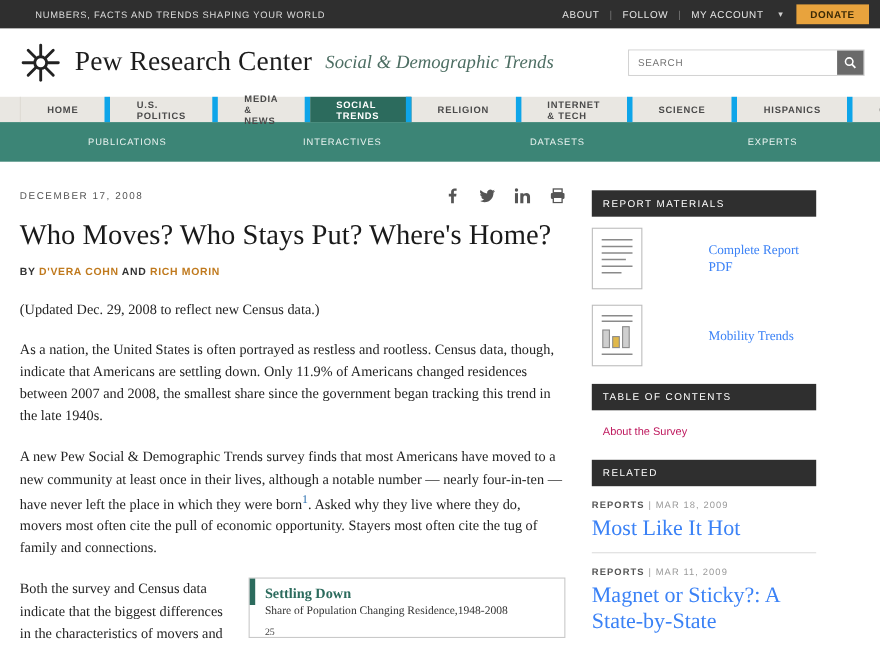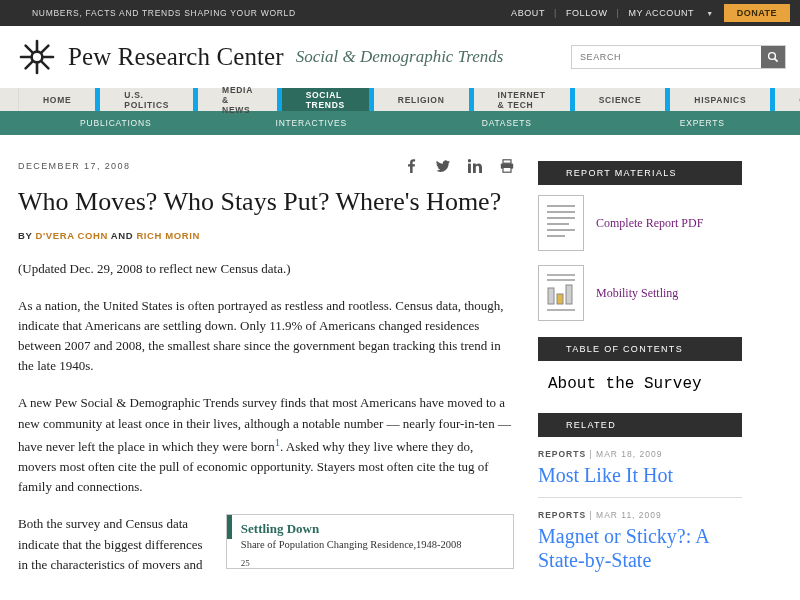--- a/index.html
+++ b/index.html
@@ -54,21 +54,21 @@
   }
   .nav .item {
     display:flex; align-items:center; padding:0 24px; color:#4a4a4a;
     border-right:5px solid #0ea5e9;
   }
   .nav .item:first-child { border-left:1px solid #dedbd4; }
   .nav .item.active { background:#2c6b5d; color:#fff; }
 
   
   .subnav {
-    height: 24px; background:#3c8576; display:flex; align-items:stretch;
+    height: 36px; background:#3c8576; display:flex; align-items:stretch;
     color:#eaf3f0; font-size:8.5px; letter-spacing:.8px; text-transform:uppercase;
     padding-left: 18px;
   }
   .subnav .item { display:flex; align-items:center; justify-content:center; flex:1; }
 
   
   .content { display:flex; padding: 0 18px; }
   .main { width: 520px; padding-right: 24px; padding-top: 26px; }
   .side { width: 204px; padding-top: 26px; }
 
@@ -99,26 +99,26 @@
   .chart-sub { font-family:"Liberation Serif", serif; font-size:10.5px; color:#333; padding:0 0 6px 14px; }
   .chart-plot { padding: 2px 10px 0 14px; }
   .tickrow { font-family:"Liberation Serif", serif; font-size:9px; color:#444; }
 
   .float-wrap { display:flex; gap:14px; align-items:flex-start; }
   .float-text { width:206px; }
 
   
   .side-head {
     background:#2f2f2f; color:#fff; font-size:9px; letter-spacing:1.3px;
-    text-transform:uppercase; padding:7px 28px; margin-bottom:10px;
+    text-transform:uppercase; padding:7px 10px; margin-bottom:10px;
   }
   .mat-row { display:flex; align-items:center; gap:12px; margin:0 0 14px 0; }
   .doc-thumb { width:46px; height:56px; border:1px solid #bdbdbd; background:#fff; flex:none; }
-  .mat-label { font-family:"Liberation Serif", serif; font-size:12px; color:#701a75; }
-  .toc-item { font-family:Liberation Mono, monospace; font-size:16px; color:#000000; padding:4px 0 0 10px; }
+  .mat-label { font-family:"Liberation Serif", serif; font-size:12px; color:#3b82f6;margin-left:48px; }
+  .toc-item { font-family:Liberation Sans, sans-serif; font-size:10px; color:#be185d; padding:4px 0 0 10px; }
   .rel-kicker { font-size:8.5px; letter-spacing:1px; color:#9a9a9a; text-transform:uppercase; margin-top:12px; }
   .rel-kicker b { color:#555; font-weight:bold;text-align:right; }
   .rel-title { font-family:"Liberation Serif", serif; font-size:20px; line-height:1.2; color:#3b82f6; margin:4px 0 10px 0; }
   .hr { border-top:1px solid #ddd; margin:8px 0 0 0; }
 </style>
 </head>
 <body>
 
 <div class="page">
 
@@ -270,21 +270,21 @@
             <g stroke="#8a8a8a" stroke-width="1.3">
               <line x1="8" y1="9" x2="36" y2="9"></line>
               <line x1="8" y1="14" x2="36" y2="14"></line>
             </g>
             <rect x="9" y="22" width="6" height="16" fill="#cfcfcf" stroke="#8a8a8a"></rect>
             <rect x="18" y="28" width="6" height="10" fill="#e0b84a" stroke="#8a8a8a"></rect>
             <rect x="27" y="19" width="6" height="19" fill="#cfcfcf" stroke="#8a8a8a"></rect>
             <line x1="8" y1="44" x2="36" y2="44" stroke="#8a8a8a" stroke-width="1.3"></line>
           </svg>
         </span>
-        <span class="mat-label">Mobility Settling</span>
+        <span class="mat-label">Mobility Trends</span>
       </div>
 
       <div class="side-head" style="margin-top:16px;">TABLE OF CONTENTS</div>
       <div class="toc-item">About the Survey</div>
 
       <div class="side-head" style="margin-top:20px;">RELATED</div>
 
       <div>
         <div class="rel-kicker">
           <b>REPORTS</b>

